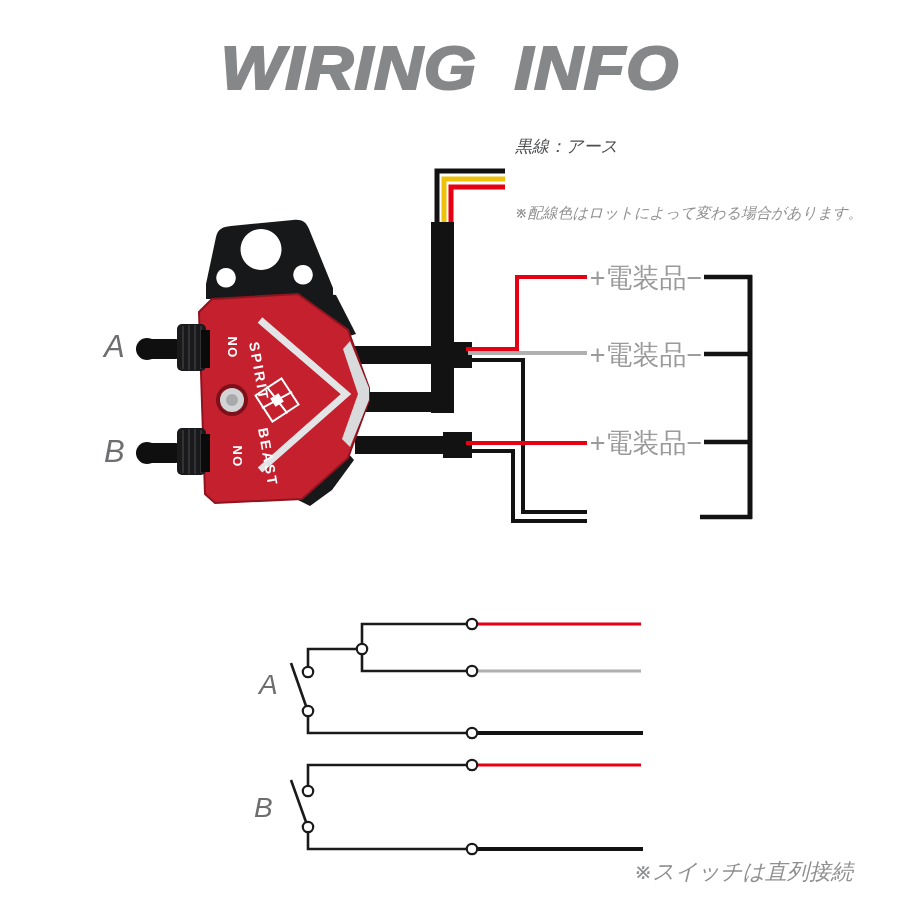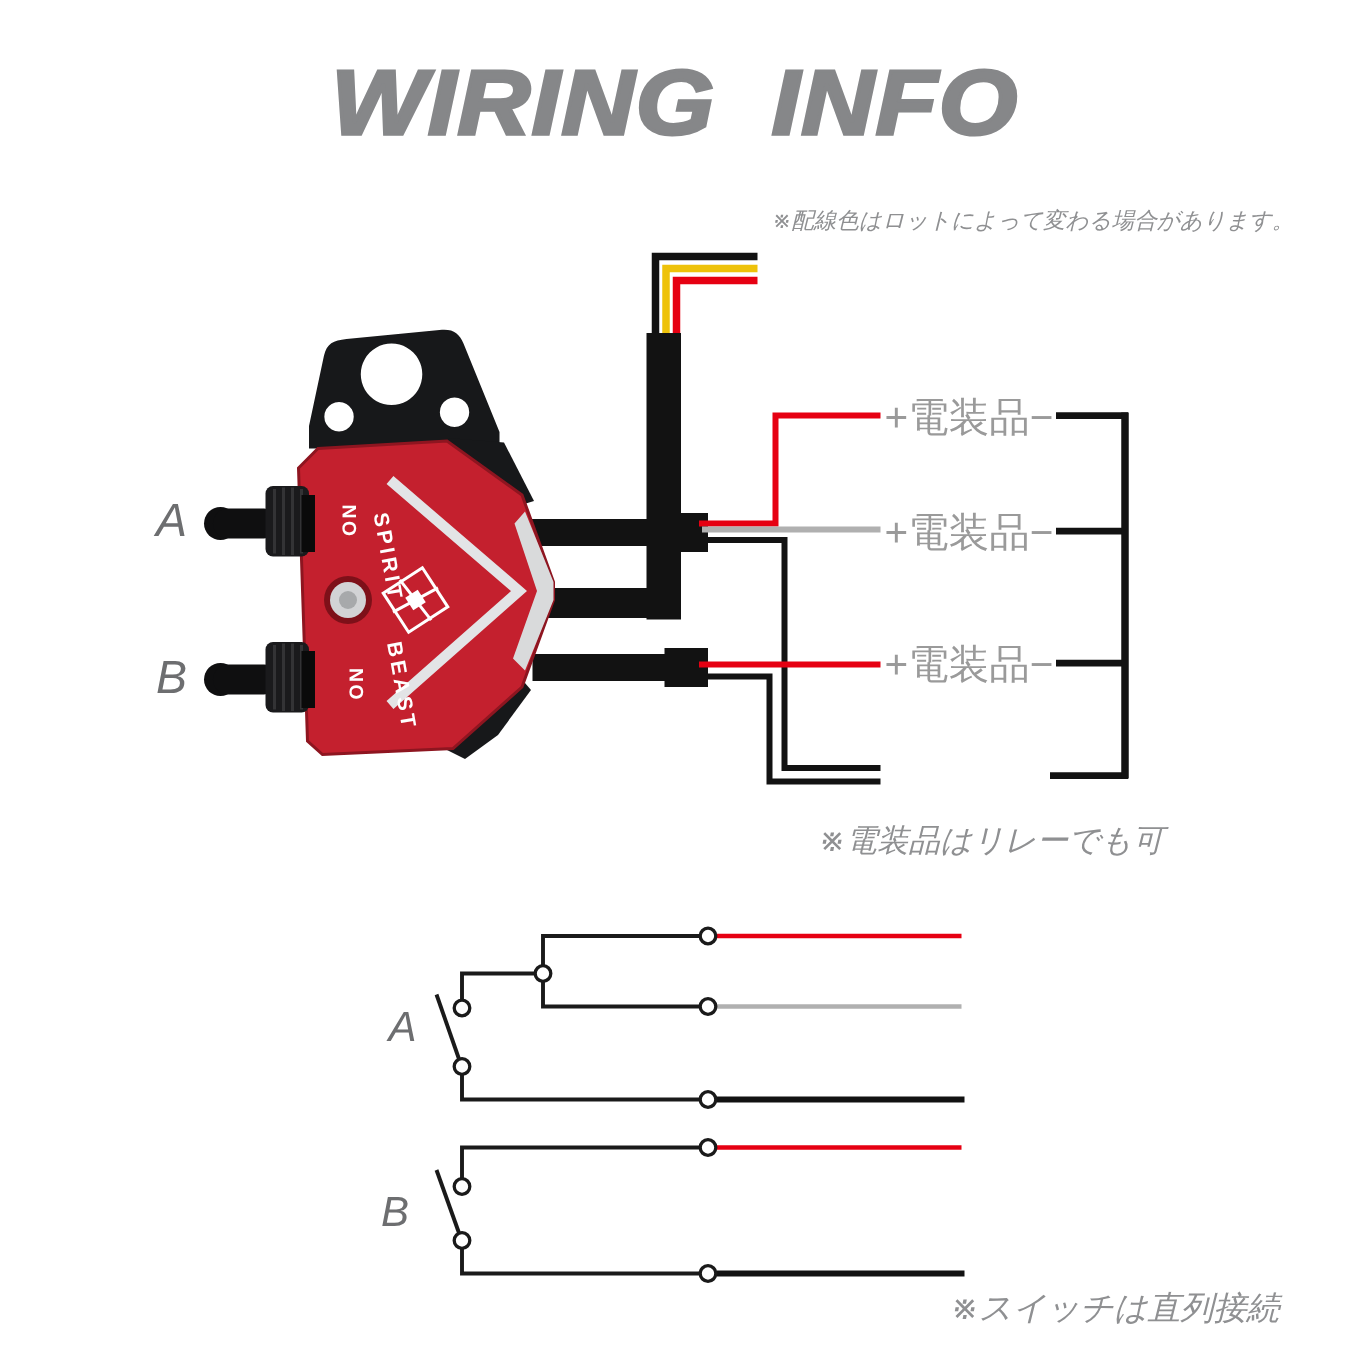--- a/index.html
+++ b/index.html
@@ -15,21 +15,21 @@
   }
   .heading{
     position:absolute;font-style:italic;font-weight:500;
     color:var(--heading_gray);font-size:35px;letter-spacing:2px;white-space:nowrap;
   }
   #heading-conn{left:50px;top:133px;}
   #heading-circ{left:48px;top:554px;}
 
   .legend{position:absolute;left:515px;top:136px;font-style:italic;color:var(--legend_dark);}
   .legend-line{font-size:17px;line-height:22px;white-space:nowrap;}
-  .legend-note{font-size:15px;line-height:23px;color:var(--note_gray);white-space:nowrap;}
+  .legend-note{font-size:15px;line-height:23px;color:var(--note_gray);white-space:nowrap;margin-top:43px;}
 
   .row-label{
     position:absolute;left:584px;width:124px;text-align:center;
     font-size:27px;color:var(--label_gray);white-space:nowrap;
   }
   .r1{top:260px}.r2{top:337px}.r3{top:425px}.r4{top:500px}
 
   .note{position:absolute;font-style:italic;color:var(--note_gray);white-space:nowrap;}
   #note-relay{left:546px;top:546px;font-size:21px;}
   #note-series{left:634px;top:857px;font-size:22px;}
@@ -146,29 +146,29 @@
       <circle class="node" cx="308" cy="827" r="5.2"></circle>
       <circle class="node" cx="472" cy="765" r="5.2"></circle>
       <circle class="node" cx="472" cy="849" r="5.2"></circle>
     </g>
   </svg>
 
   <div class="title">WIRING INFO</div>
 
 
   <div class="legend">
+    <div class="legend-line">黒線：アース</div>
     <div class="legend-note">※配線色はロットによって変わる場合があります。</div>
   </div>
 
   <div class="ab" id="ab-conn-a">A</div>
   <div class="ab" id="ab-conn-b">B</div>
 
   <div class="row-label r1">+電装品−</div>
   <div class="row-label r2">+電装品−</div>
   <div class="row-label r3">+電装品−</div>
 
-  <div class="note" id="note-relay">※電装品はリレーでも可</div>
 
   <div class="ab" id="ab-circ-a">A</div>
   <div class="ab" id="ab-circ-b">B</div>
   <div class="note" id="note-series">※スイッチは直列接続</div>
 
 </div>
 
 </body></html>

